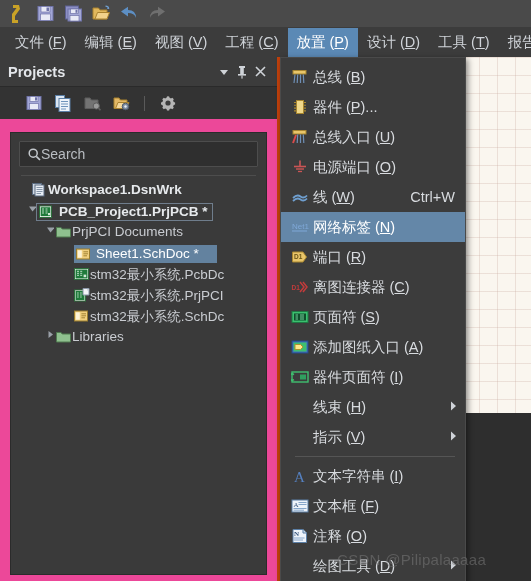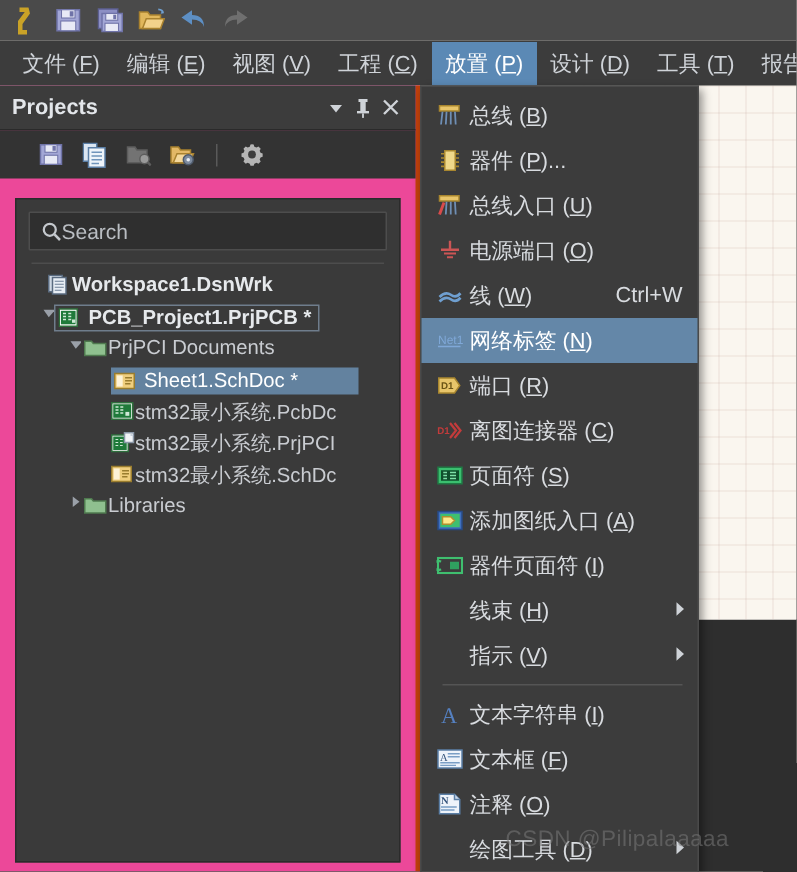--- a/index.html
+++ b/index.html
@@ -74,21 +74,21 @@
   .trow .tw { width: 11px; height: 11px; display:flex; align-items:center; justify-content:center; flex: none;}
   .trow .ticon { width: 16px; height: 15px; flex: none; display:flex; align-items:center; justify-content:center;}
   .trow .tlabel { font-size: 13.5px; color: #c9ccd1; }
   .trow.lvl0 { padding-left: 2px; }
   .trow.lvl1 { padding-left: 8px; }
   .trow.lvl2 { padding-left: 26px; }
   .trow.lvl3 { padding-left: 44px; }
   .tlabel.bold { font-weight: bold; color: #e6e9ec; }
   .trow.boxed { }
   .boxedinner { border: 1px solid #6f7d8c; padding: 0px 4px 1px 2px; display:flex; align-items:center; gap:4px; margin-left:-2px;}
-  .trow.sel .selinner { background: #63829f; color: #fff; padding: 1px 40px 2px 2px; display: flex; align-items:center; gap:4px; }
+  .trow.sel .selinner { background: #63829f; color: #fff; padding: 1px 18px 2px 2px; display: flex; align-items:center; gap:4px; }
   .trow.sel .tlabel { color: #ffffff; }
 
   
   .canvas {
     position: absolute; left: 281px; top: 57px; right: 0; bottom: 0;
     background: #faf6ef;
   }
   .canvas-grid {
     position: absolute; inset: 0;
     background-image:

